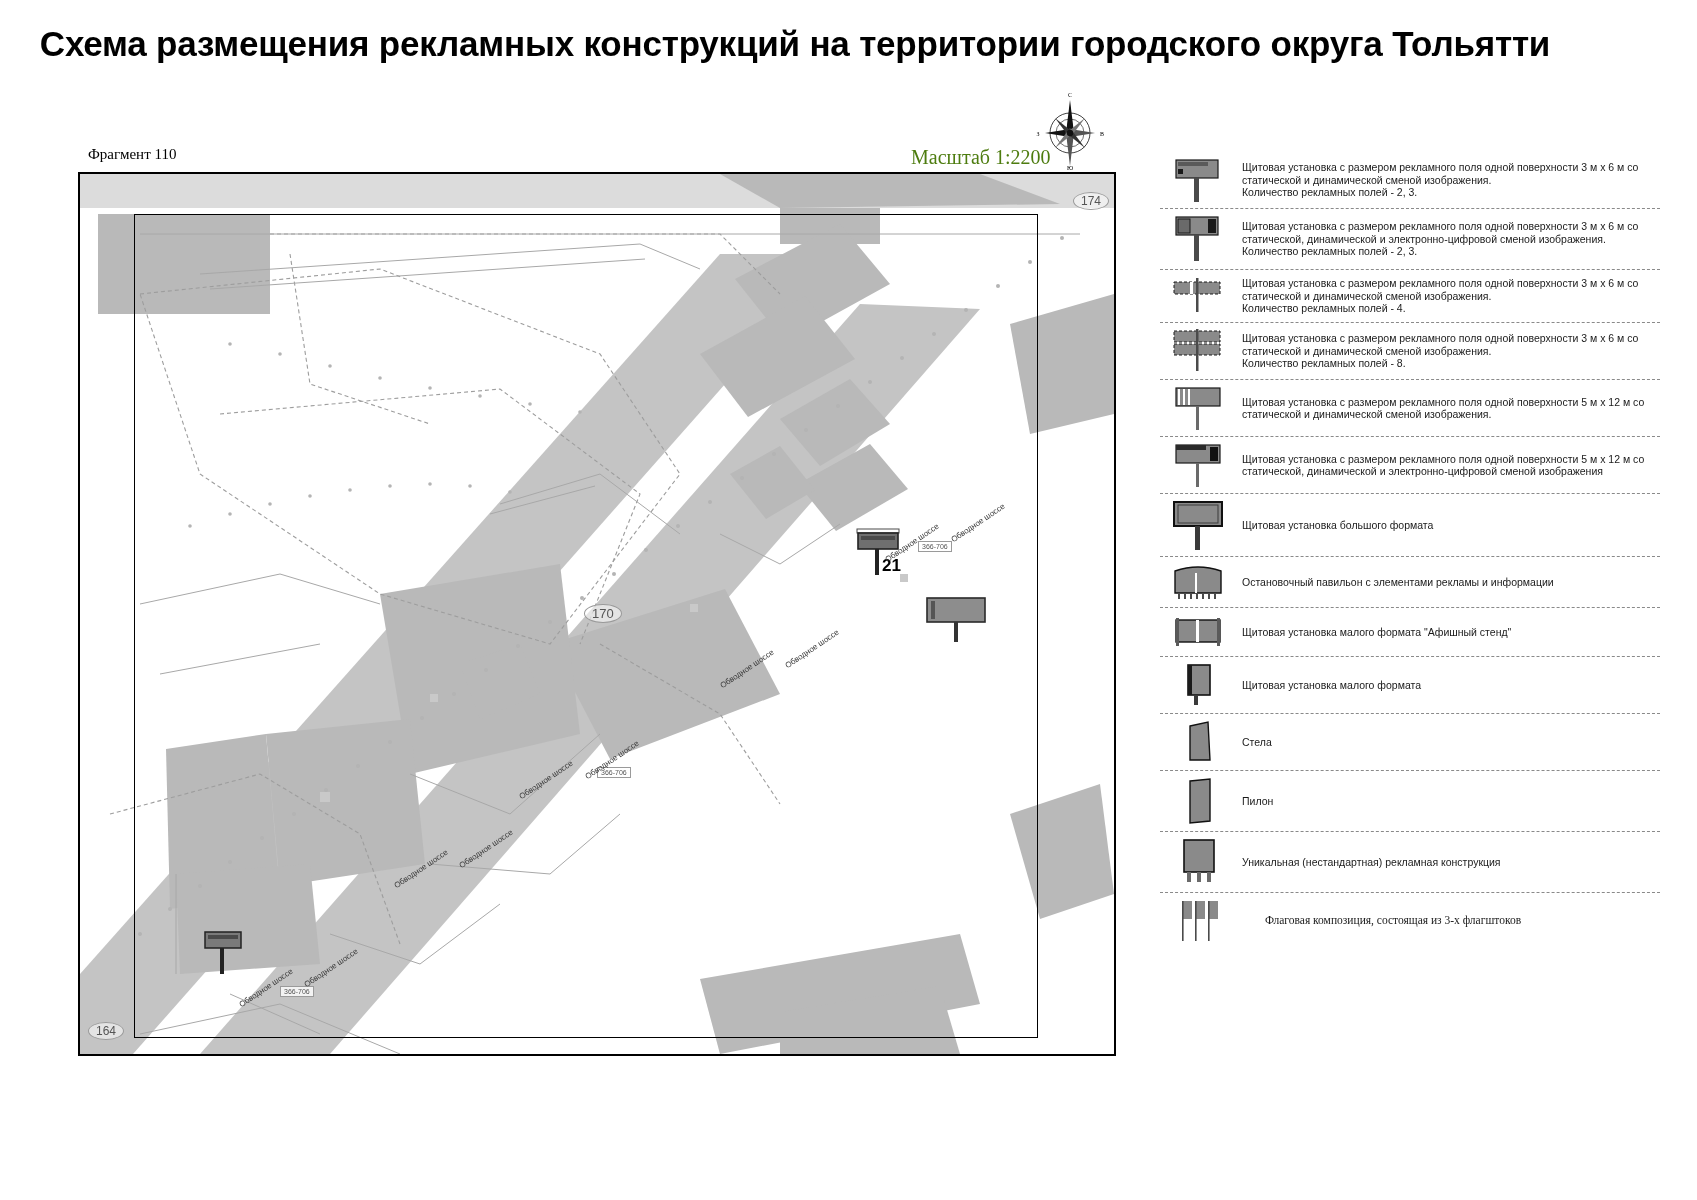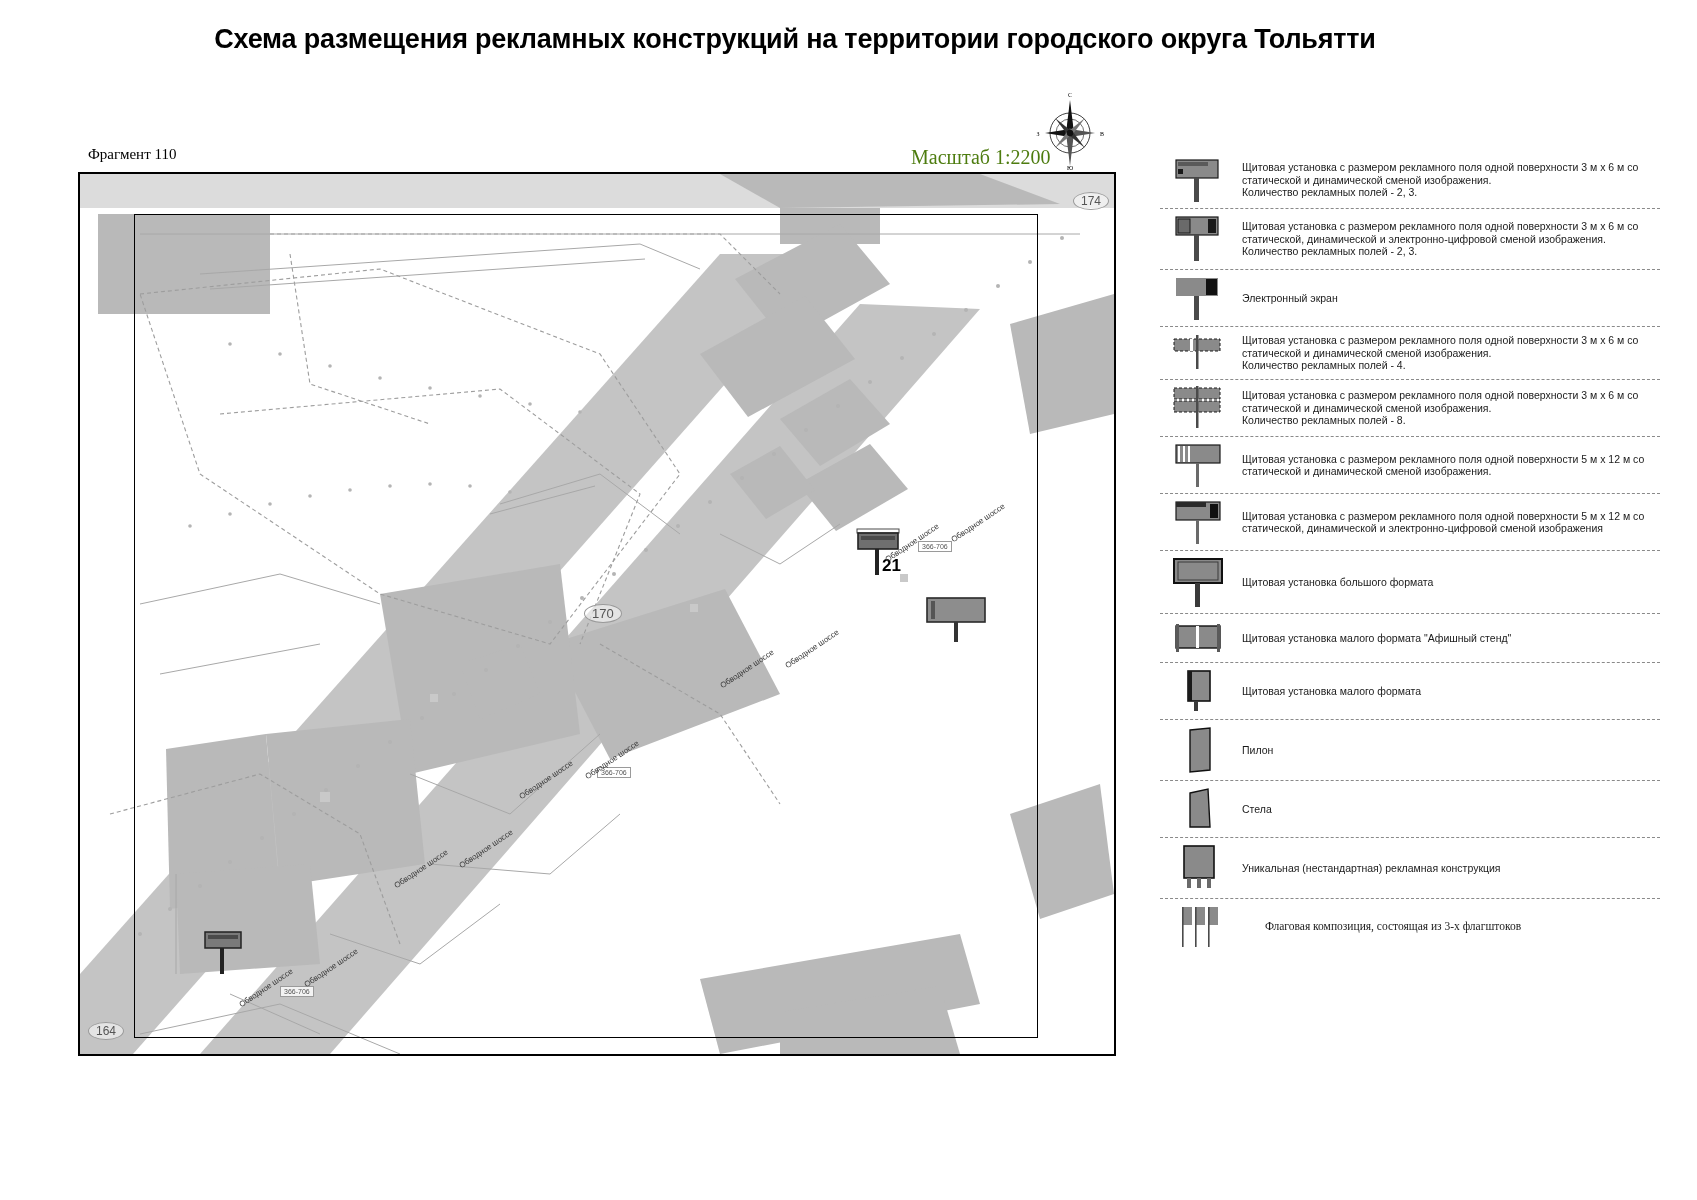--- a/index.html
+++ b/index.html
@@ -23,21 +23,21 @@
 
   
   .doc-title {
     position: absolute;
     top: 24px;
     left: 0;
     width: 1590px;
     text-align: center;
     font-family: "Liberation Sans", sans-serif;
     font-weight: bold;
-    font-size: 27px;
+    font-size: 35px;
     letter-spacing: -0.2px;
     color: #000;
     white-space: nowrap;
   }
 
   
   .fragment-label {
     position: absolute;
     left: 88px;
     top: 146px;
@@ -407,30 +407,20 @@
           <rect x="6" y="4" width="42" height="18" fill="#8a8a8a" stroke="#1a1a1a" stroke-width="1.2"></rect>
           <rect x="8" y="6" width="12" height="14" fill="#6a6a6a" stroke="#1a1a1a" stroke-width="1"></rect>
           <rect x="38" y="6" width="8" height="14" fill="#1a1a1a"></rect>
           <rect x="24" y="22" width="5" height="26" fill="#4a4a4a"></rect>
         </svg>
       </div>
       <div class="legend-text" style="white-space:pre-line">Щитовая установка с размером рекламного поля одной поверхности 3 м х 6 м со статической, динамической и электронно-цифровой сменой изображения.
 Количество рекламных полей - 2, 3.</div>
     </div>
 
-    <div class="legend-row">
-      <div class="legend-icon">
-        <svg width="56" height="48" viewBox="0 0 56 48">
-          <rect x="6" y="4" width="42" height="18" fill="#8a8a8a"></rect>
-          <rect x="36" y="5" width="11" height="16" fill="#111"></rect>
-          <rect x="24" y="22" width="5" height="24" fill="#4a4a4a"></rect>
-        </svg>
-      </div>
-      <div class="legend-text">Электронный экран</div>
-    </div>
 
     <div class="legend-row">
       <div class="legend-icon">
         <svg width="56" height="44" viewBox="0 0 56 44">
           <rect x="4" y="8" width="46" height="12" fill="#8a8a8a" stroke="#1a1a1a" stroke-width="1" stroke-dasharray="3 2"></rect>
           <rect x="26" y="4" width="2.5" height="34" fill="#4a4a4a"></rect>
           <rect x="20" y="8" width="3" height="12" fill="#fff"></rect>
         </svg>
       </div>
       <div class="legend-text" style="white-space:pre-line">Щитовая установка с размером рекламного поля одной поверхности 3 м х 6 м со статической и динамической сменой изображения.
@@ -478,20 +468,38 @@
       <div class="legend-icon">
         <svg width="56" height="54" viewBox="0 0 56 54">
           <rect x="4" y="4" width="48" height="24" fill="#8a8a8a" stroke="#111" stroke-width="2"></rect>
           <rect x="8" y="7" width="40" height="18" fill="#8a8a8a" stroke="#3a3a3a" stroke-width="1"></rect>
           <rect x="25" y="28" width="5" height="24" fill="#3a3a3a"></rect>
         </svg>
       </div>
       <div class="legend-text">Щитовая установка большого формата</div>
     </div>
 
+    <div class="legend-row">
+      <div class="legend-icon">
+        <svg width="56" height="42" viewBox="0 0 56 42">
+          <path d="M5,10 Q28,2 51,10 L51,32 L5,32 Z" fill="#8a8a8a" stroke="#111" stroke-width="1.4"></path>
+          <rect x="25" y="12" width="2" height="20" fill="#fff"></rect>
+          <g fill="#4a4a4a">
+            <rect x="8" y="32" width="2" height="6"></rect>
+            <rect x="14" y="32" width="2" height="6"></rect>
+            <rect x="20" y="32" width="2" height="6"></rect>
+            <rect x="26" y="32" width="2" height="6"></rect>
+            <rect x="32" y="32" width="2" height="6"></rect>
+            <rect x="38" y="32" width="2" height="6"></rect>
+            <rect x="44" y="32" width="2" height="6"></rect>
+          </g>
+        </svg>
+      </div>
+      <div class="legend-text">Остановочный павильон с элементами рекламы и информации</div>
+    </div>
 
     <div class="legend-row">
       <div class="legend-icon">
         <svg width="56" height="36" viewBox="0 0 56 36">
           <rect x="6" y="6" width="44" height="22" fill="#8a8a8a" stroke="#111" stroke-width="1.4"></rect>
           <rect x="26" y="6" width="3" height="22" fill="#fff"></rect>
           <rect x="6" y="4" width="3" height="28" fill="#5a5a5a"></rect>
           <rect x="47" y="4" width="3" height="28" fill="#5a5a5a"></rect>
         </svg>
       </div>
@@ -504,34 +512,34 @@
           <rect x="18" y="4" width="22" height="30" fill="#8a8a8a" stroke="#111" stroke-width="1.6"></rect>
           <rect x="18" y="4" width="4" height="30" fill="#1a1a1a"></rect>
           <rect x="24" y="34" width="4" height="10" fill="#3a3a3a"></rect>
         </svg>
       </div>
       <div class="legend-text">Щитовая установка малого формата</div>
     </div>
 
     <div class="legend-row">
       <div class="legend-icon">
+        <svg width="56" height="48" viewBox="0 0 56 48">
+          <polygon points="20,8 38,4 40,42 20,42" fill="#8a8a8a" stroke="#111" stroke-width="1.4"></polygon>
+        </svg>
+      </div>
+      <div class="legend-text">Стела</div>
+    </div>
+
+    <div class="legend-row">
+      <div class="legend-icon">
         <svg width="56" height="52" viewBox="0 0 56 52">
           <polygon points="20,6 40,4 40,46 20,48" fill="#8a8a8a" stroke="#111" stroke-width="1.4"></polygon>
         </svg>
       </div>
       <div class="legend-text">Пилон</div>
-    </div>
-
-    <div class="legend-row">
-      <div class="legend-icon">
-        <svg width="56" height="48" viewBox="0 0 56 48">
-          <polygon points="20,8 38,4 40,42 20,42" fill="#8a8a8a" stroke="#111" stroke-width="1.4"></polygon>
-        </svg>
-      </div>
-      <div class="legend-text">Стела</div>
     </div>
 
     <div class="legend-row">
       <div class="legend-icon">
         <svg width="56" height="52" viewBox="0 0 56 52">
           <rect x="14" y="4" width="30" height="32" fill="#8a8a8a" stroke="#111" stroke-width="1.6"></rect>
           <g fill="#6a6a6a">
             <rect x="17" y="36" width="4" height="10"></rect>
             <rect x="27" y="36" width="4" height="10"></rect>
             <rect x="37" y="36" width="4" height="10"></rect>

